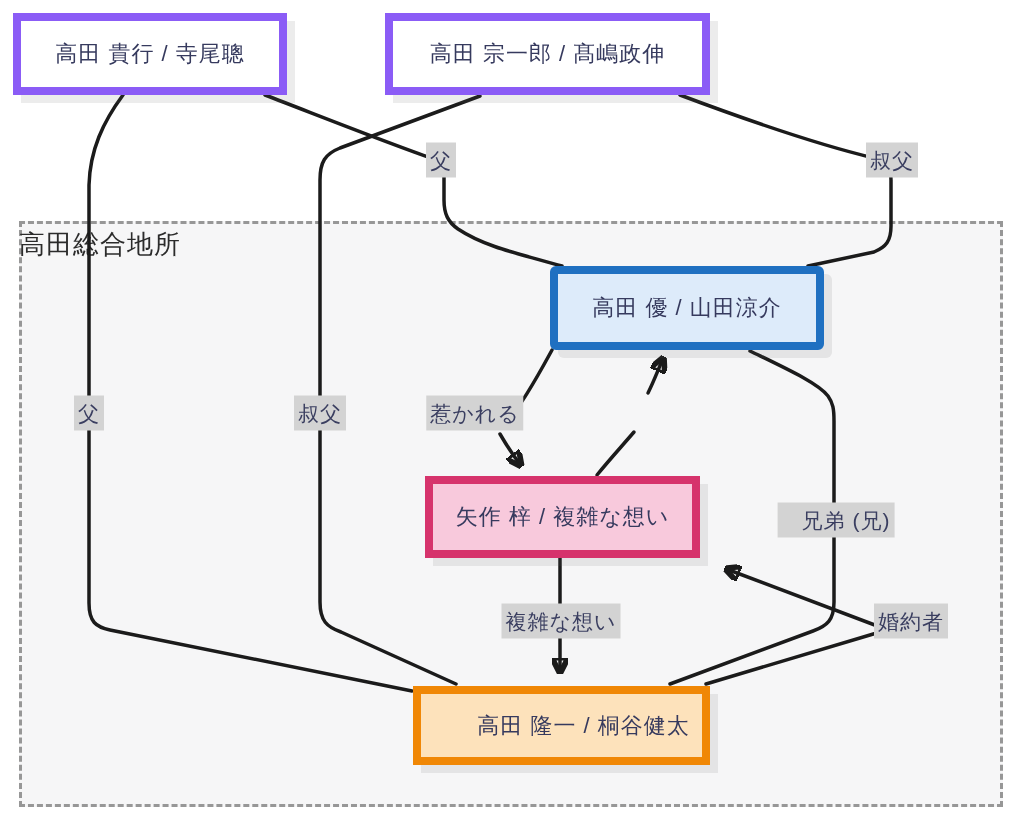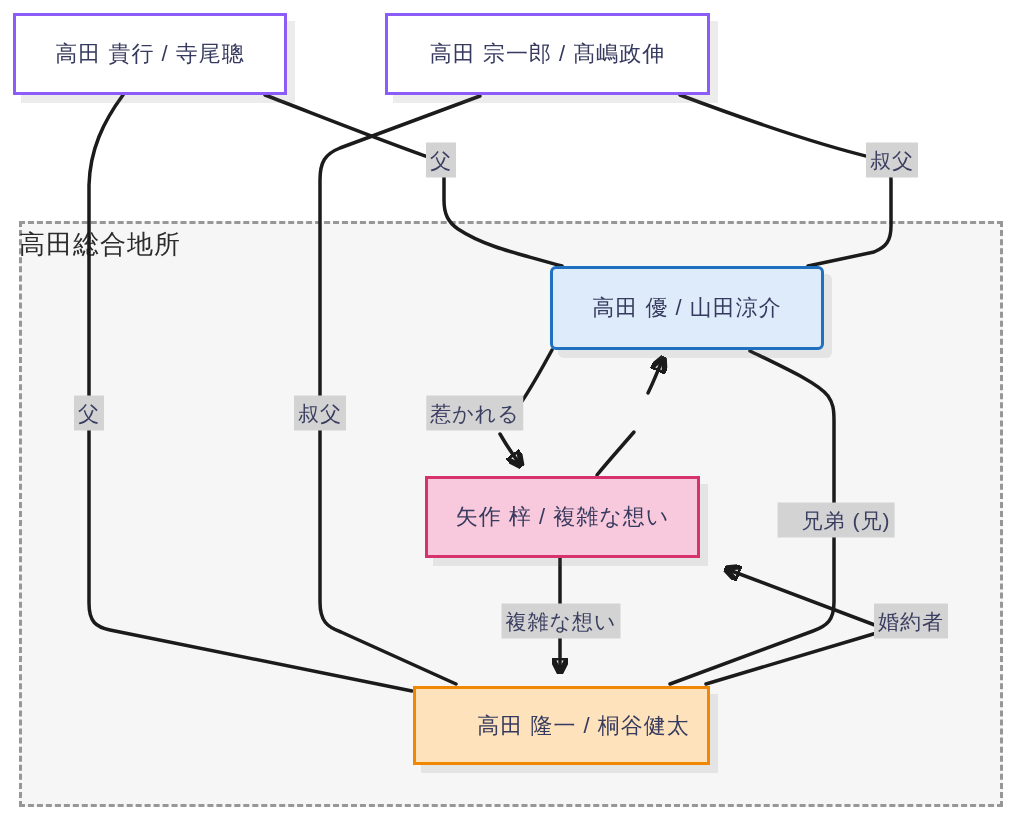--- a/index.html
+++ b/index.html
@@ -30,21 +30,21 @@
   svg.edges{position:absolute;left:0;top:0;z-index:2;}
   svg.edges path{stroke:#1b1b1b;stroke-width:3.5;fill:none;stroke-linecap:round;stroke-linejoin:round;}
   
   .node{
     position:absolute;
     box-sizing:border-box;
     display:flex;align-items:center;justify-content:center;
     font-size:22px;
     color:#363a5e;
     background:#ffffff;
-    border:3px solid #8b5cf6;
+    border:8px solid #8b5cf6;
     box-shadow:8px 8px 0 rgba(100,100,100,0.12);
     z-index:3;
     white-space:nowrap;
     letter-spacing:1px;
   }
   .node.n-takayuki{left:13px;top:13px;width:274px;height:82px;}
   .node.n-soichiro{left:385px;top:13px;width:325px;height:82px;}
   .node.n-yu{left:550px;top:266px;width:274px;height:84px;border-color:#1f70c1;background:#ddebfa;border-radius:6px;}
   .node.n-azusa{left:425px;top:476px;width:275px;height:82px;border-color:#d6336c;background:#f8c9dc;}
   .node.n-ryuichi{left:413px;top:686px;width:297px;height:79px;border-color:#f08705;background:#fde2bb;padding-left:44px;}

